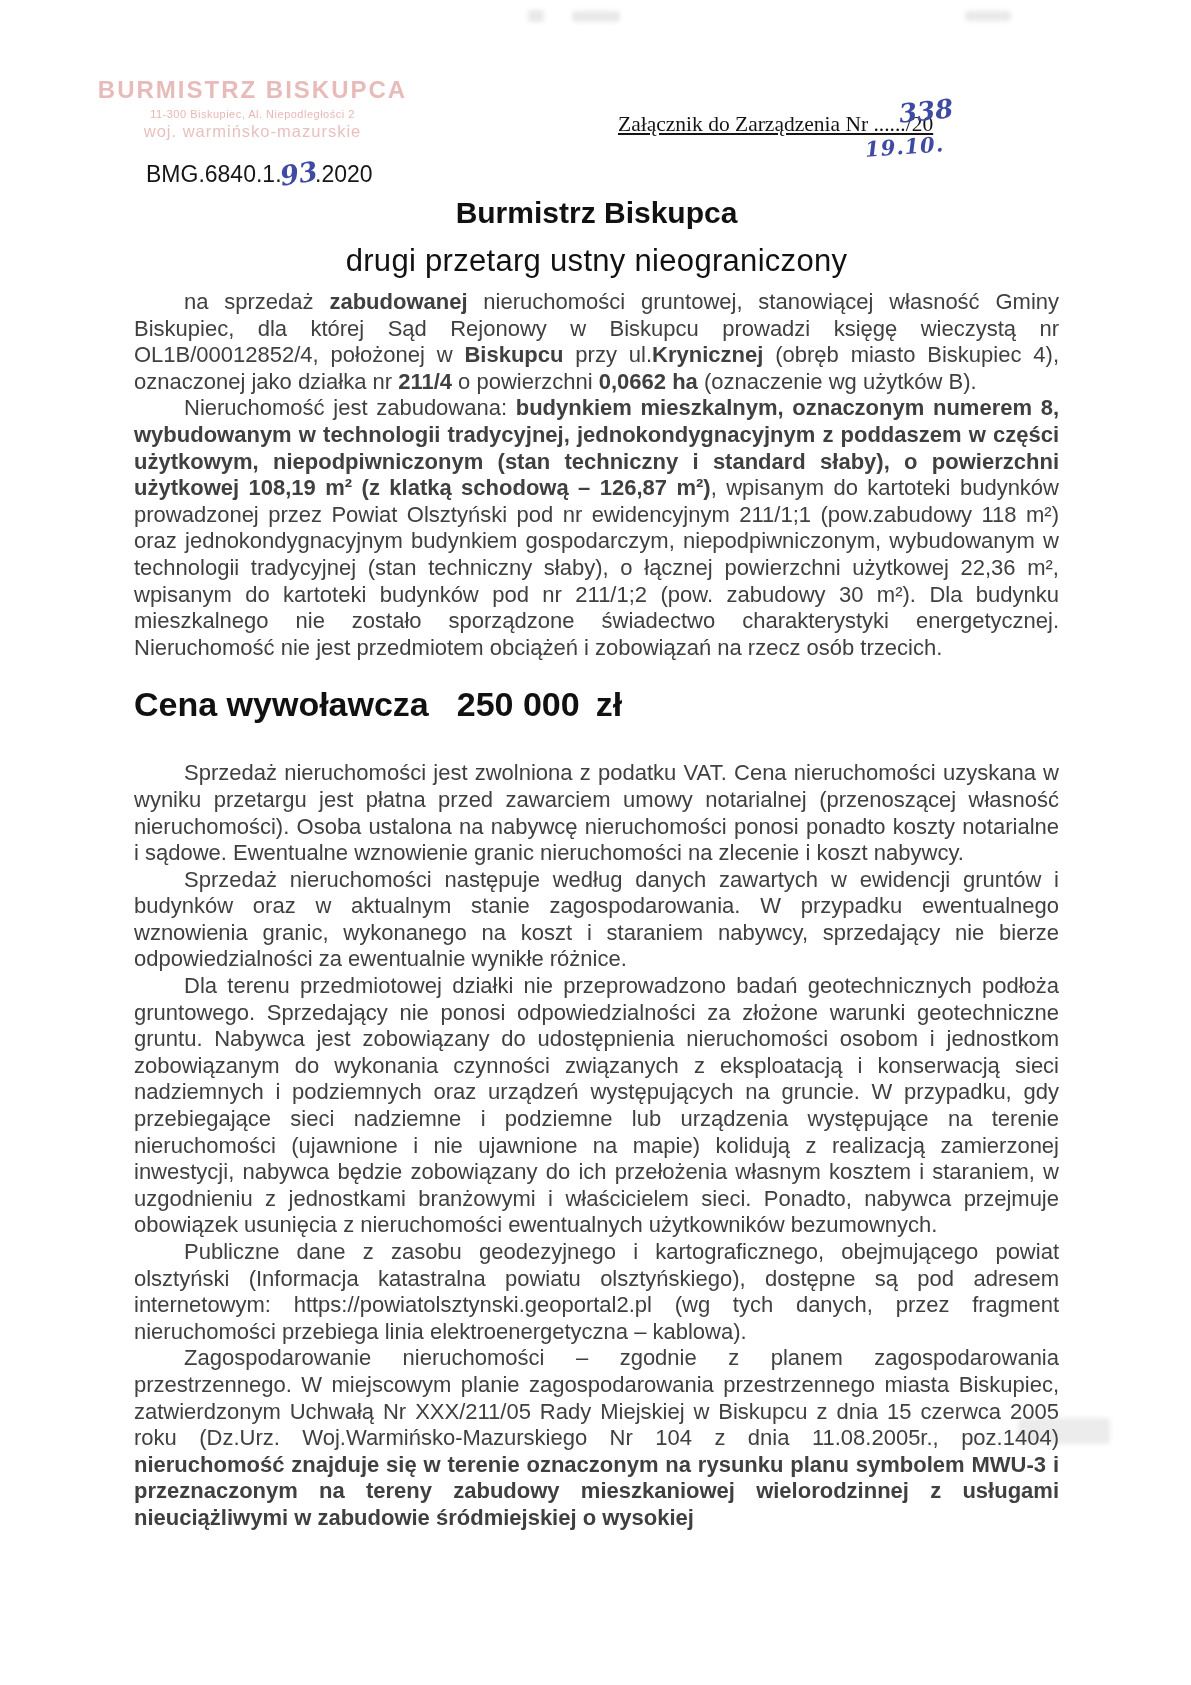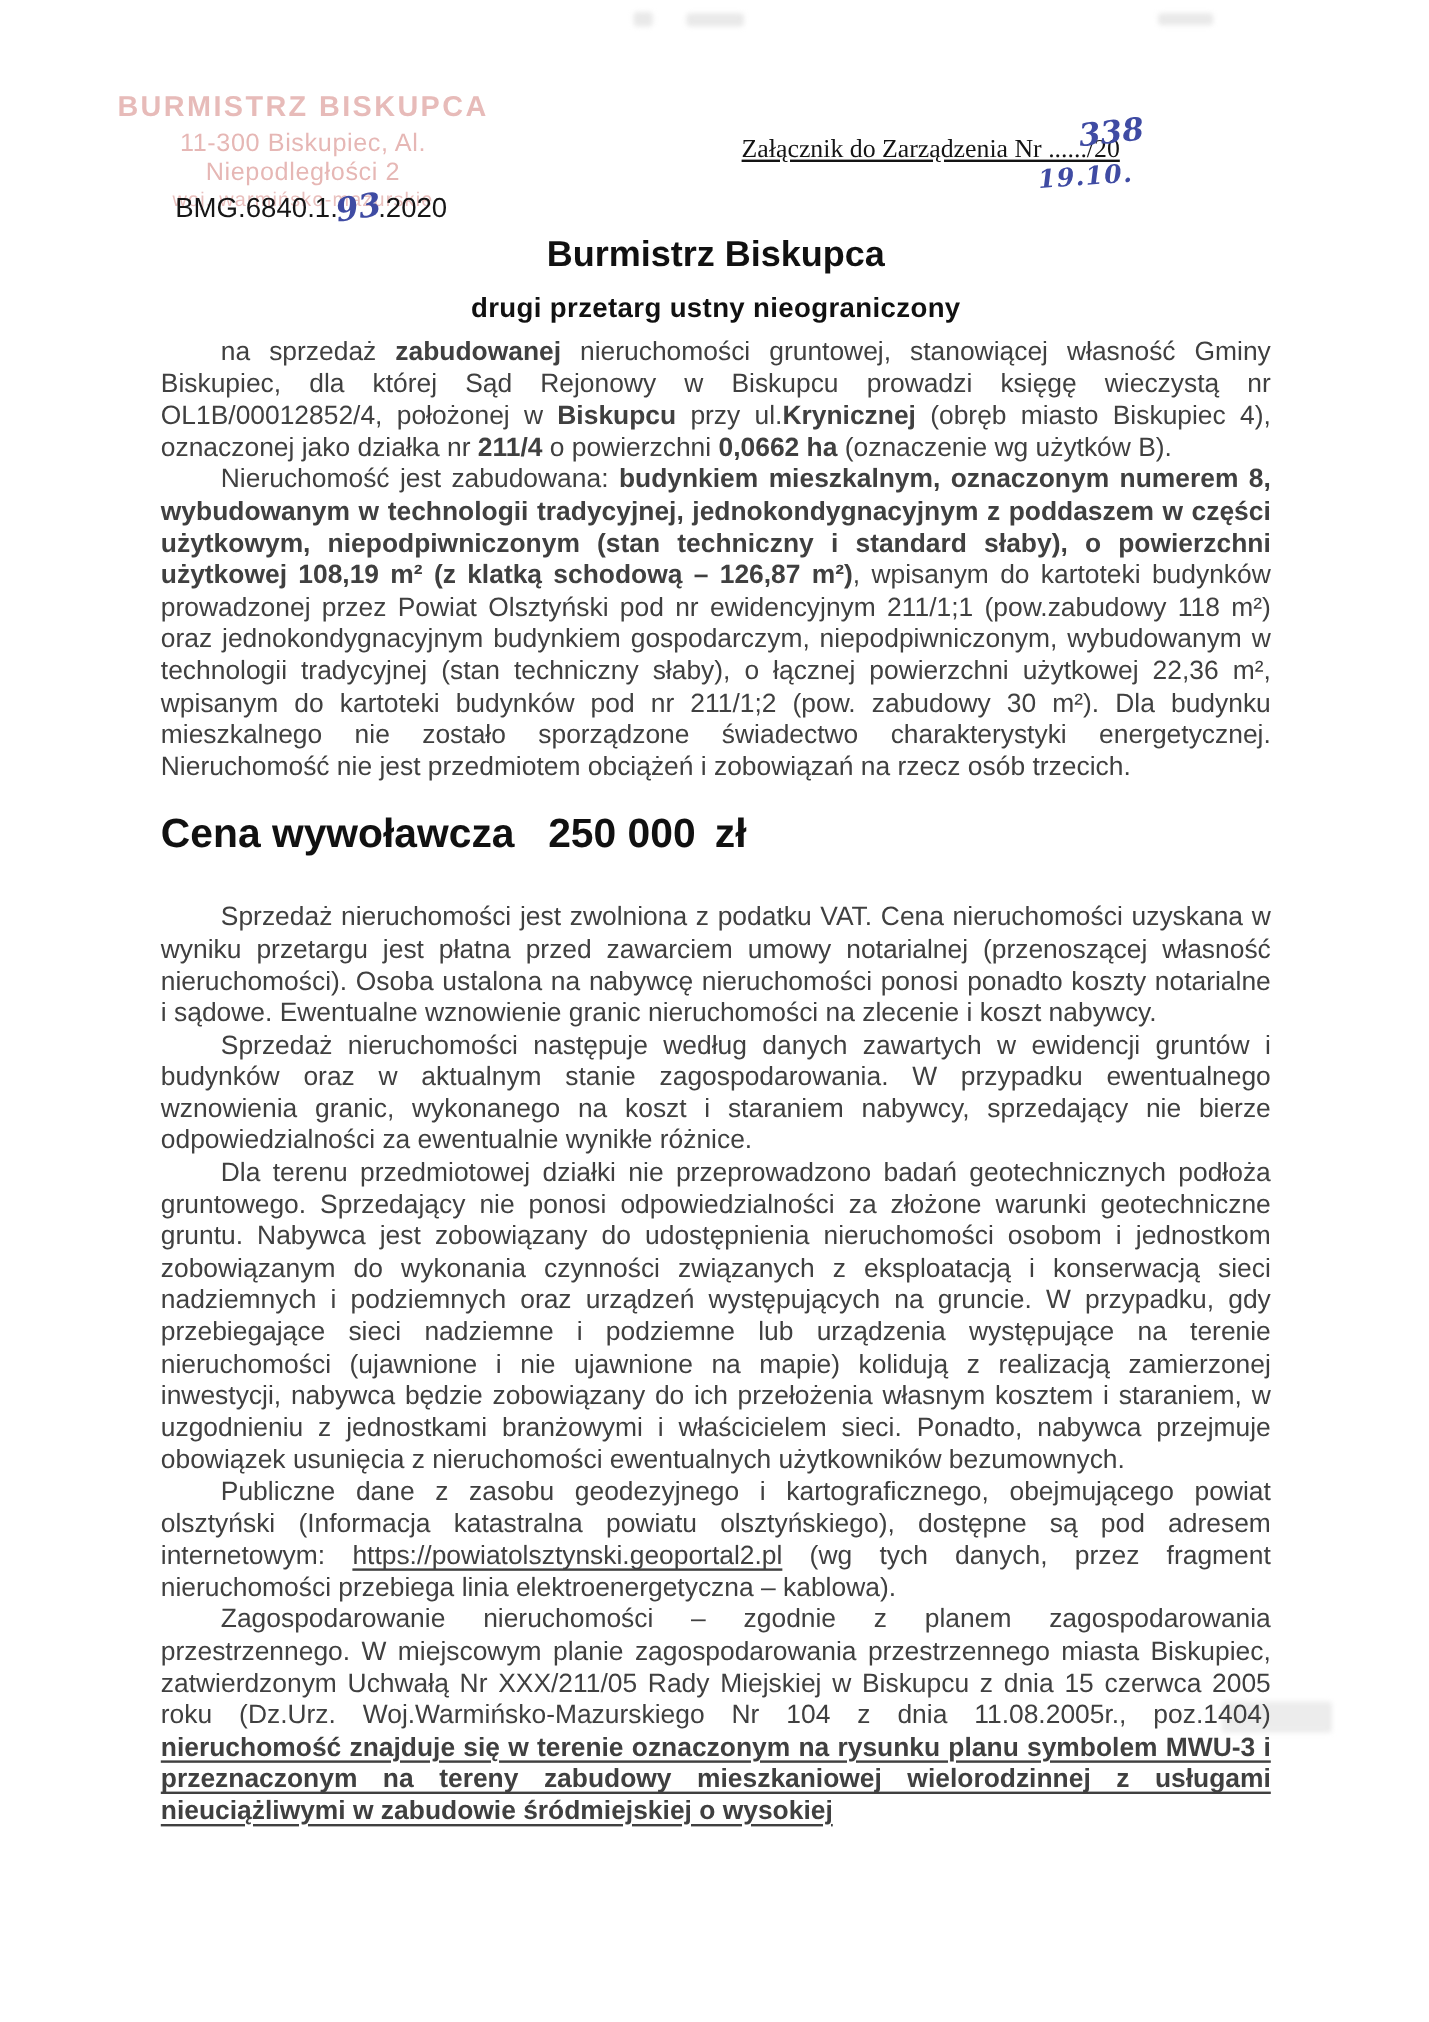--- a/index.html
+++ b/index.html
@@ -20,21 +20,21 @@
   .smudge.s4{left:1018px;top:1418px;width:92px;height:26px;background:#ececec;}
 
   
   .stamp{
     position:absolute;left:80px;top:76px;width:345px;
     text-align:center;color:#dfa3a0;
     filter:blur(0.4px);opacity:0.92;
     user-select:none;
   }
   .stamp .l1{font-size:24px;font-weight:bold;letter-spacing:2px;opacity:.8;}
-  .stamp .l2{font-size:21px;margin-top:4px;letter-spacing:.5px;opacity:.85;}
+  .stamp .l2{font-size:11px;margin-top:4px;letter-spacing:.5px;opacity:.85;}
   .stamp .l3{font-size:16.5px;margin-top:2px;letter-spacing:1px;opacity:.75;}
 
   
   .case-no{position:absolute;left:146px;top:157px;font-size:23px;color:#161616;}
   .hand{
     color:#3f4ba3;
     font-family:"DejaVu Serif", serif;
     font-style:italic;font-weight:600;
   }
   .hand-93{display:inline-block;font-size:27px;transform:rotate(-9deg);margin:0 -2px;position:relative;top:1px;}
@@ -47,30 +47,30 @@
   }
   .attachment .att-line{position:relative;white-space:nowrap;}
   .hand-338{position:absolute;left:281px;top:-13px;font-size:26px;transform:rotate(-6deg);}
   .hand-1910{position:absolute;left:247px;top:-9px;font-size:21px;transform:rotate(-4deg);letter-spacing:1px;}
 
   
   .content{position:absolute;left:134px;top:196px;width:925px;}
   .t1,.t2,.t3{text-align:center;color:#111;margin:0;}
   .t1{font-size:30px;font-weight:bold;margin-bottom:13px;}
   .t2{font-size:29px;font-weight:bold;margin-bottom:11px;}
-  .t3{font-size:23px;font-weight:bold;margin-bottom:10px;letter-spacing:.3px;}
+  .t3{font-size:31px;font-weight:normal;margin-bottom:10px;letter-spacing:.3px;}
 
   .para{
     margin:0;
     font-size:22px;line-height:26.6px;
     text-align:justify;text-indent:50px;
     color:#404040;
   }
   .b{font-weight:bold;}
-  .u{text-decoration:underline;text-decoration-thickness:2px;text-underline-offset:4px;}
+  .u{text-decoration-thickness:2px;text-underline-offset:4px;}
 
   .price{
     font-size:34px;font-weight:bold;color:#111;
     margin:24px 0 36px 0;text-indent:0;
   }
   .price .amount{margin-left:28px;}
   .price .currency{margin-left:16px;}
 </style>
 </head>
 <body>

